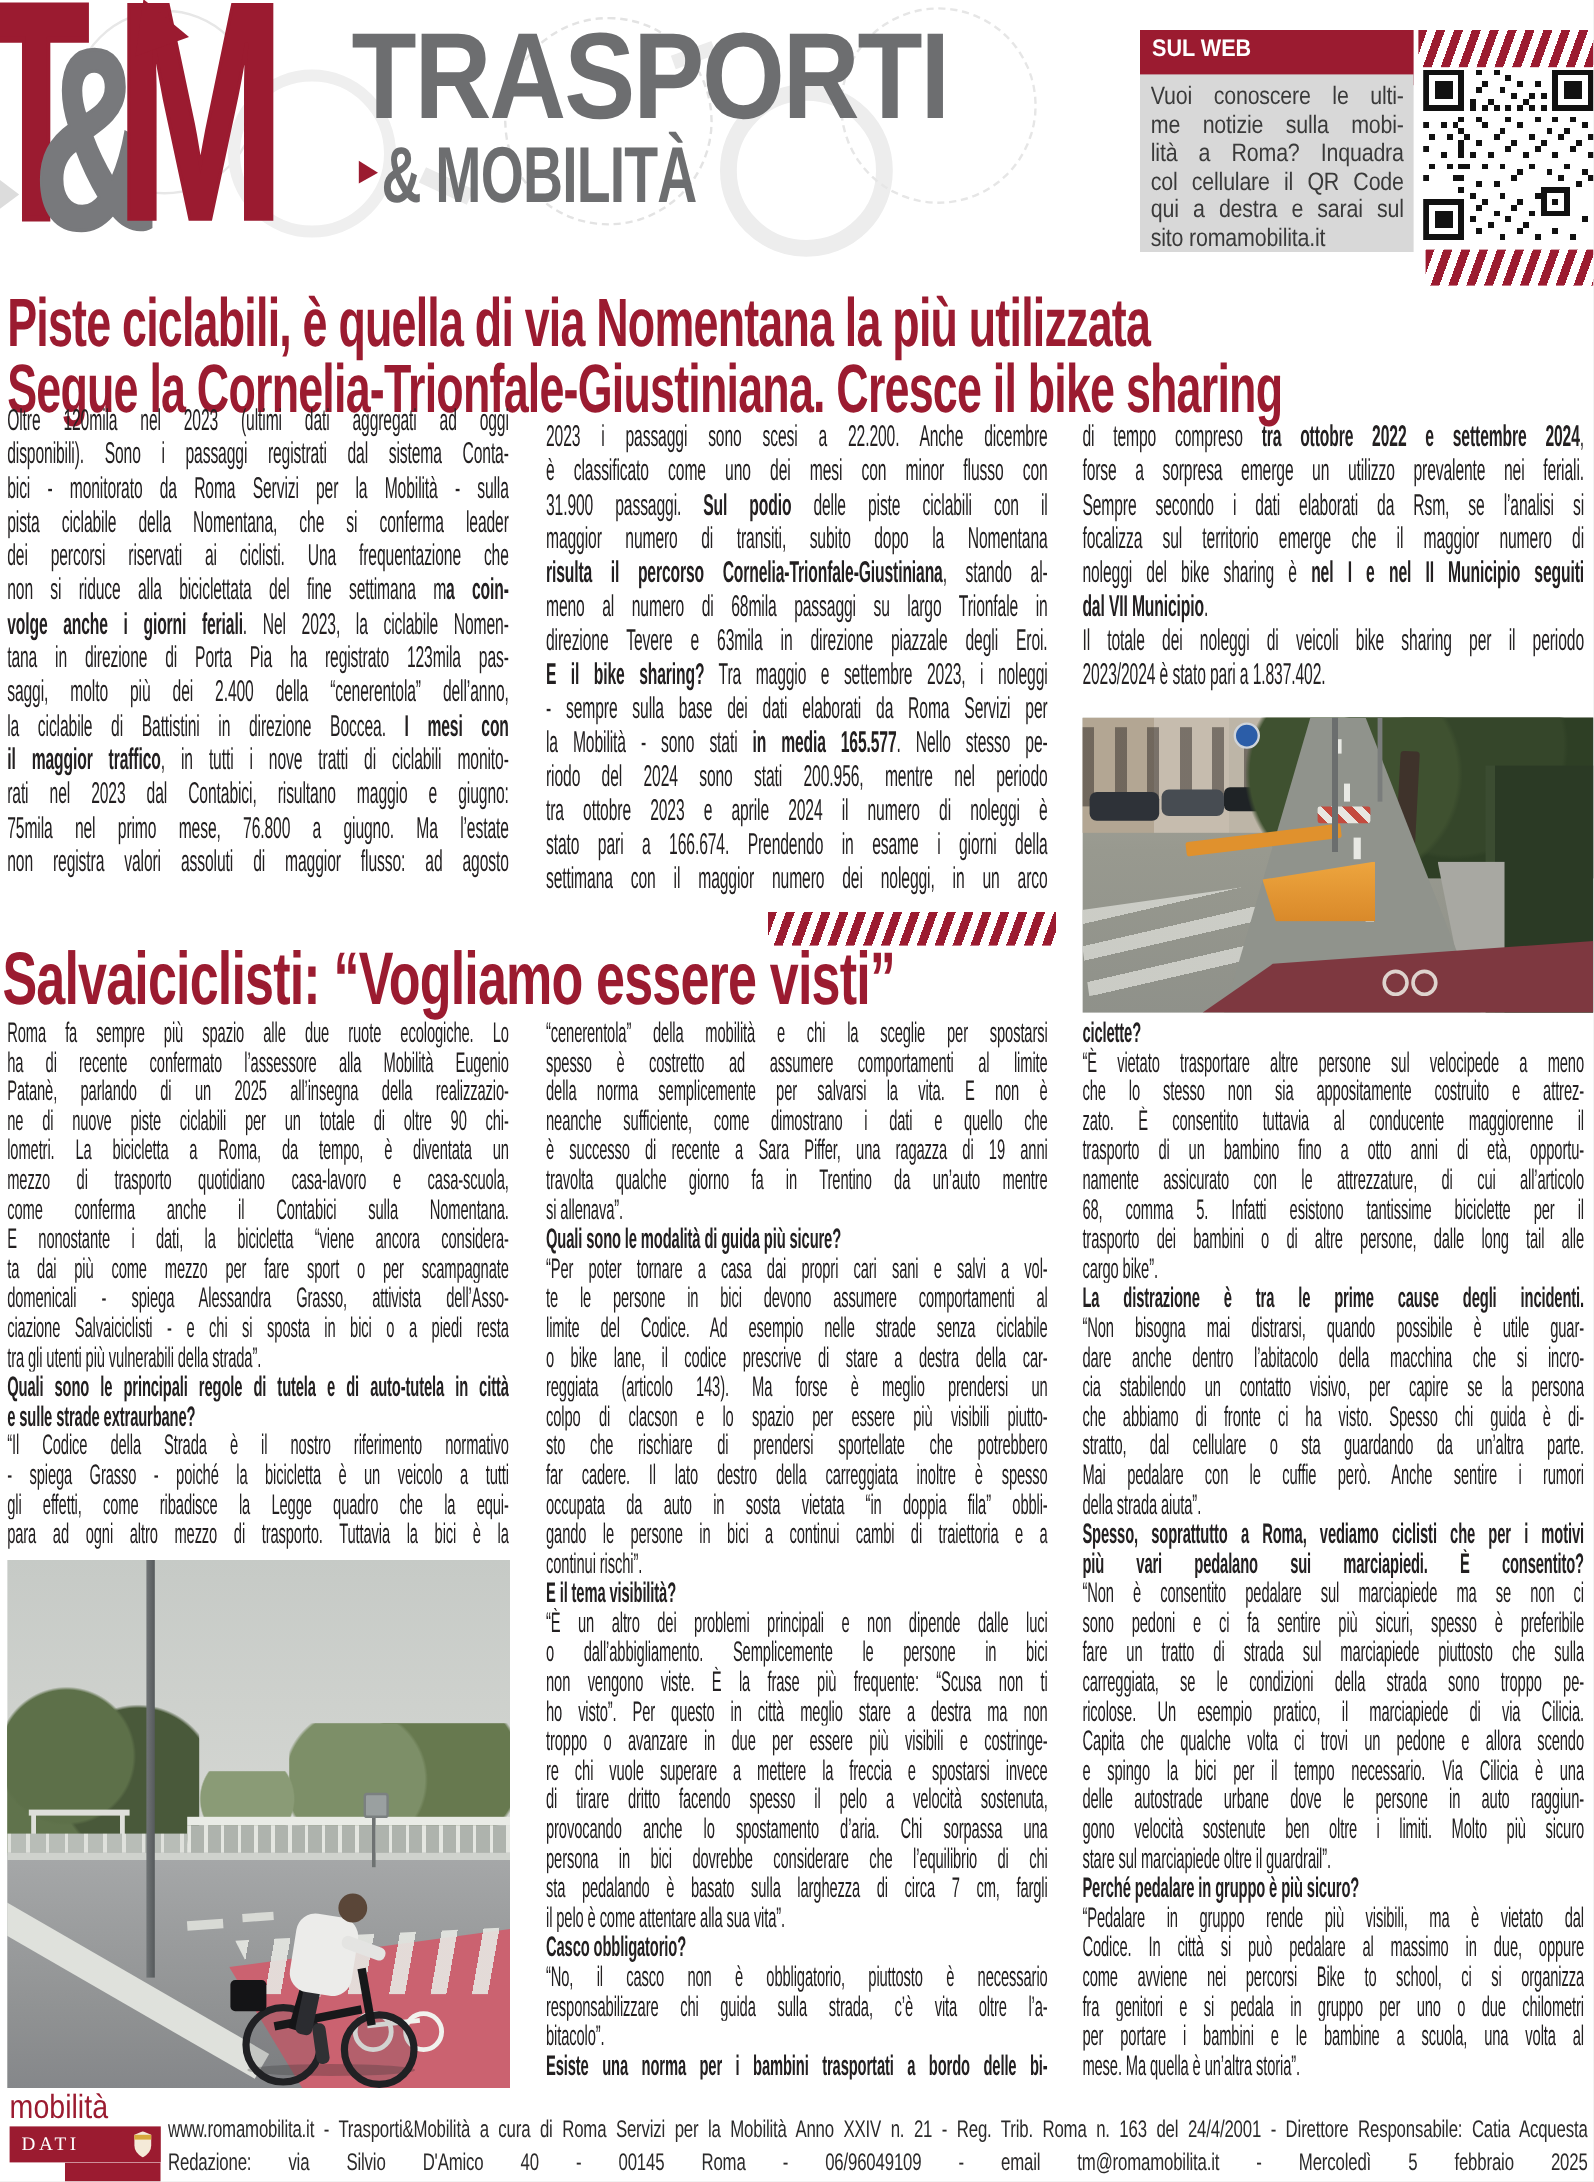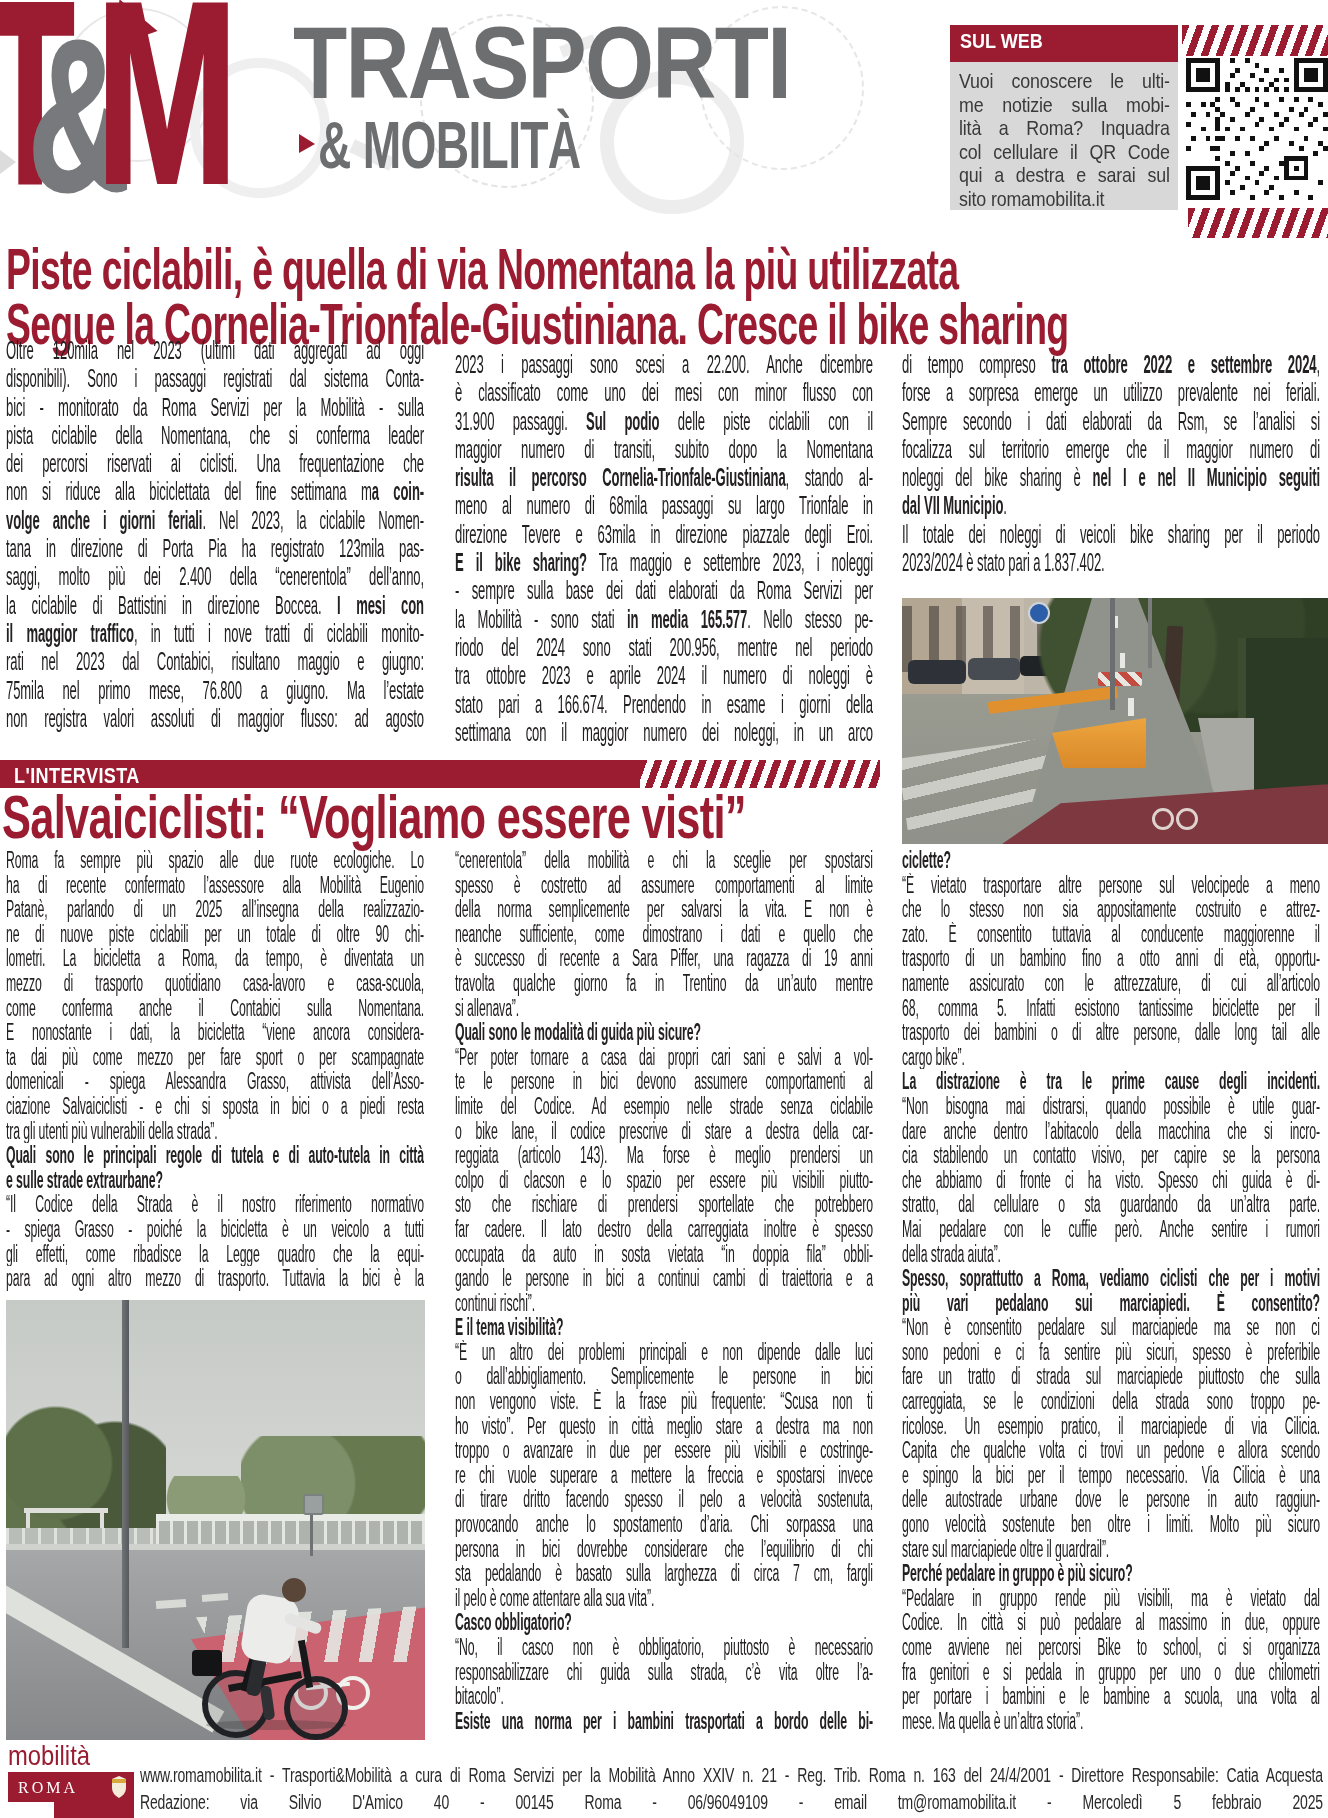--- a/index.html
+++ b/index.html
@@ -286,23 +286,20 @@
     <div class="p1-curb2"></div>
     <div class="p1-barrier"></div>
     <div class="p1-red"></div>
     <div class="p1-bike1"></div>
     <div class="p1-bike2"></div>
     <div class="p1-pole1"></div>
     <div class="p1-pole2"></div>
     <div class="p1-sign"></div>
   </div>
 
-  <div class="abs banner kicker2-bar">
-    <span class="banner-label">L'INTERVISTA</span>
-  </div>
   <div class="abs stripes kicker2-stripes"></div>
   <div class="abs headline h3">Salvaiciclisti: “Vogliamo essere visti”</div>
 
   <div class="colwrap iv" style="left:6px;top:848px;">
     <div class="colscale">
         <div class="tl j"><span>Roma fa sempre più spazio alle due ruote ecologiche. Lo</span></div>
         <div class="tl j"><span>ha di recente confermato l’assessore alla Mobilità Eugenio</span></div>
         <div class="tl j"><span>Patanè, parlando di un 2025 all’insegna della realizzazio-</span></div>
         <div class="tl j"><span>ne di nuove piste ciclabili per un totale di oltre 90 chi-</span></div>
         <div class="tl j"><span>lometri. La bicicletta a Roma, da tempo, è diventata un</span></div>
@@ -437,21 +434,21 @@
     <div class="p2-bag"></div>
     <div class="p2-leg1"></div>
     <div class="p2-leg2"></div>
     <div class="p2-torso"></div>
     <div class="p2-arm"></div>
     <div class="p2-head"></div>
   </div>
 
   <div class="abs foot-brand1">mobilità</div>
   <div class="abs foot-box">
-    <span>ROMA</span>
+    <span>DATI</span>
     <svg class="foot-shield" width="16" height="22" viewBox="0 0 16 22">
       <path d="M1 3 L8 0 L15 3 L15 12 Q15 18 8 22 Q1 18 1 12 Z" fill="#f4ead8"></path>
       <rect x="1" y="3" width="14" height="4" fill="#d7a93c"></rect>
     </svg>
   </div>
   <div class="abs foot-ribbon"></div>
   <div class="abs foot-text">
       <div class="tl j"><span>www.romamobilita.it - Trasporti&amp;Mobilità a cura di Roma Servizi per la Mobilità Anno XXIV n. 21 - Reg. Trib. Roma n. 163 del 24/4/2001 - Direttore Responsabile: Catia Acquesta</span></div>
       <div class="tl j"><span>Redazione: via Silvio D'Amico 40 - 00145 Roma - 06/96049109 - email tm@romamobilita.it - Mercoledì 5 febbraio 2025</span></div>
     </div>

